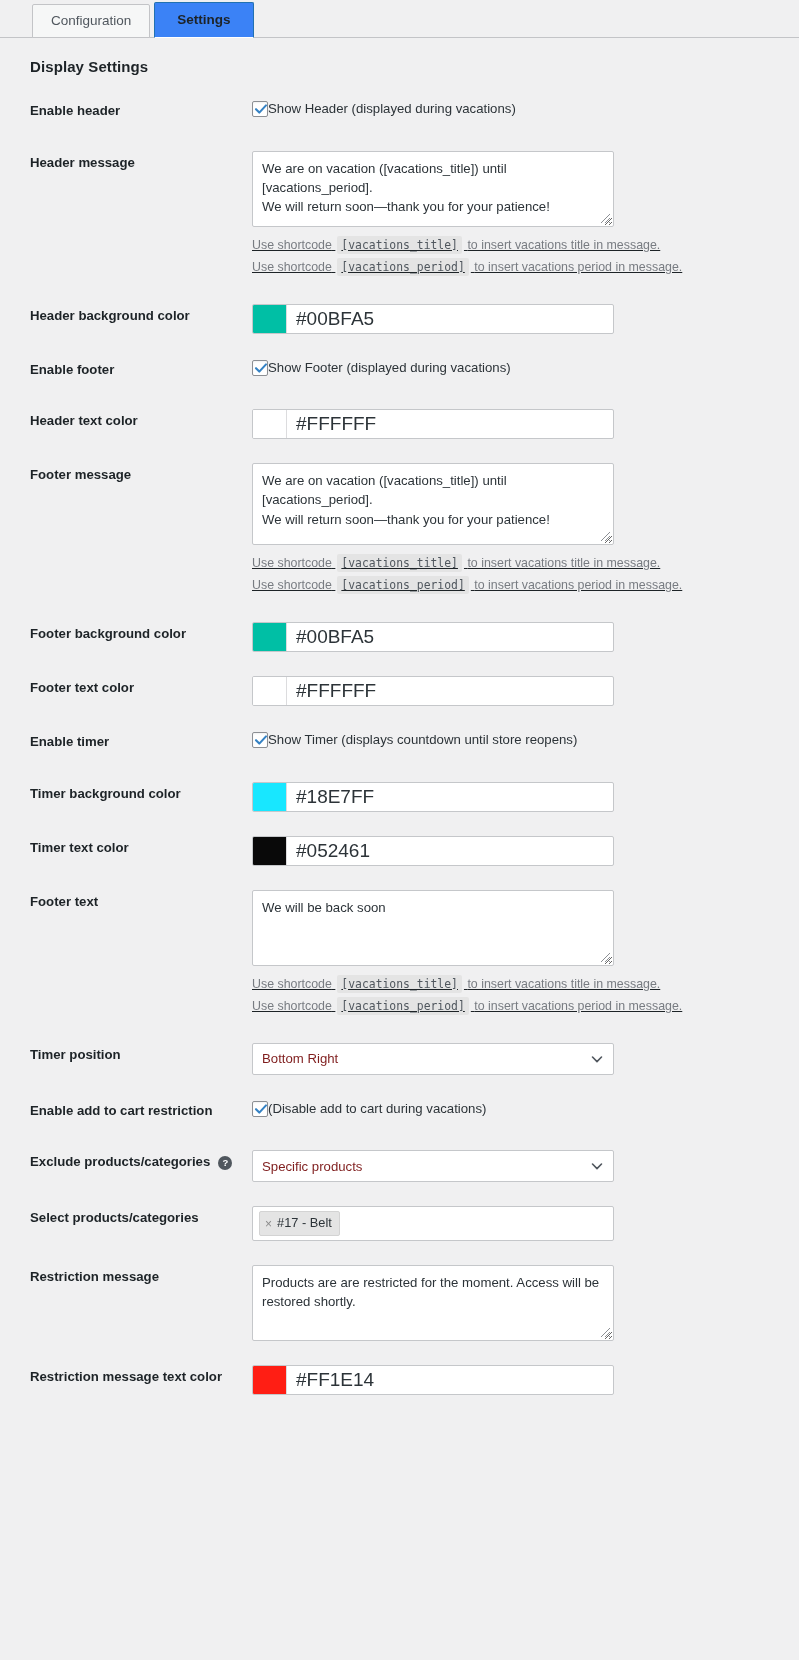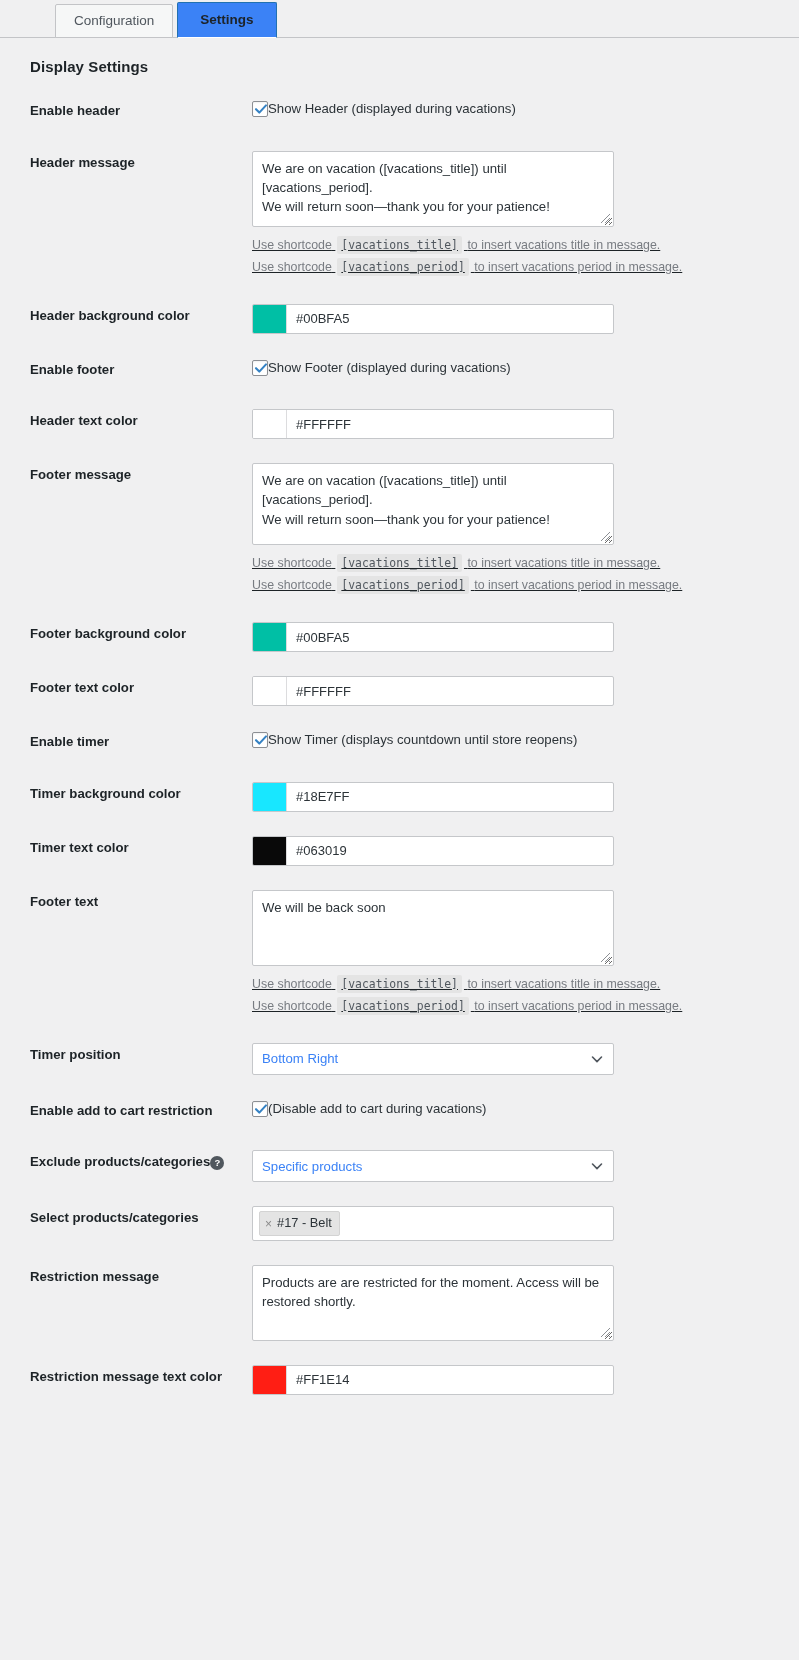--- a/index.html
+++ b/index.html
@@ -12,21 +12,21 @@
     font-family: "Liberation Sans", sans-serif;
     color: #1d2327;
     overflow: hidden;
     position: relative;
   }
 
   
   .tabwrap {
     position: relative;
     height: 38px;
-    padding: 0 0 0 55px;
+    padding: 0 0 0 32px;
     background: #f0f0f1;
   }
   .tabline {
     position: absolute;
     left: 0; right: 0; bottom: 0;
     height: 1px;
     background: #c3c4c7;
   }
   .tabs {
     display: flex;
@@ -161,41 +161,41 @@
     overflow: hidden;
   }
   .swatch {
     width: 34px;
     flex: 0 0 34px;
     border-right: 1px solid #dcdcde;
     cursor: pointer;
   }
   .color-val {
     flex: 1;
-    font-size: 13px;
+    font-size: 19px;
     color: #2c3338;
     display: flex;
     align-items: center;
     padding-left: 9px;
     cursor: text;
   }
 
   
   .select {
     position: relative;
     width: 362px;
     height: 32px;
     border: 1px solid #c5c7ca;
     background: #fff;
     border-radius: 2px;
     display: flex;
     align-items: center;
     padding: 0 30px 0 9px;
     font-size: 13.2px;
-    color: #3b82f6;
+    color: #7f1d1d;
     cursor: pointer;
   }
   .select .chev {
     position: absolute;
     right: 9px; top: 50%;
     transform: translateY(-50%);
     pointer-events: none;
   }
 
   
@@ -223,21 +223,21 @@
     line-height: 1.3;
   }
   .token .tx {
     color: #8a8a8a;
     font-size: 12px;
     cursor: pointer;
     line-height: 1;
   }
 
   
-  .lbl-inline { display: inline-flex; align-items: center; gap: 0; }
+  .lbl-inline { display: inline-flex; align-items: center; gap: 8px; }
   .help {
     width: 14px; height: 14px;
     flex: 0 0 14px;
     border-radius: 50%;
     background: #50575e;
     color: #fff;
     font-size: 9.5px;
     font-weight: bold;
     display: inline-flex;
     align-items: center;
@@ -411,21 +411,21 @@
         <span class="color-val">#18E7FF</span>
       </div>
     </td>
   </tr>
 
   <tr>
     <th>Timer text color</th>
     <td>
       <div class="color-field">
         <span class="swatch" style="background: rgb(9, 9, 9);"></span>
-        <span class="color-val">#063019</span>
+        <span class="color-val">#052461</span>
       </div>
     </td>
   </tr>
 
   <tr>
     <th>Footer text</th>
     <td>
       <div class="ta-wrap">
         <textarea class="ta" style="">We will be back soon</textarea>
         <svg class="grip" width="11" height="11" viewBox="0 0 11 11">

